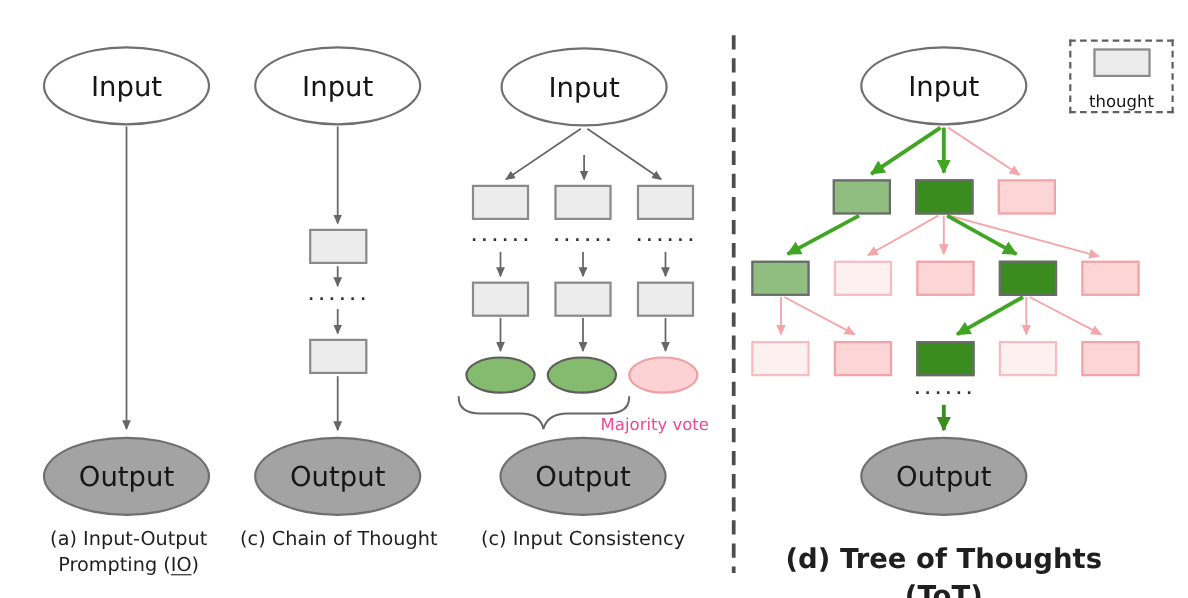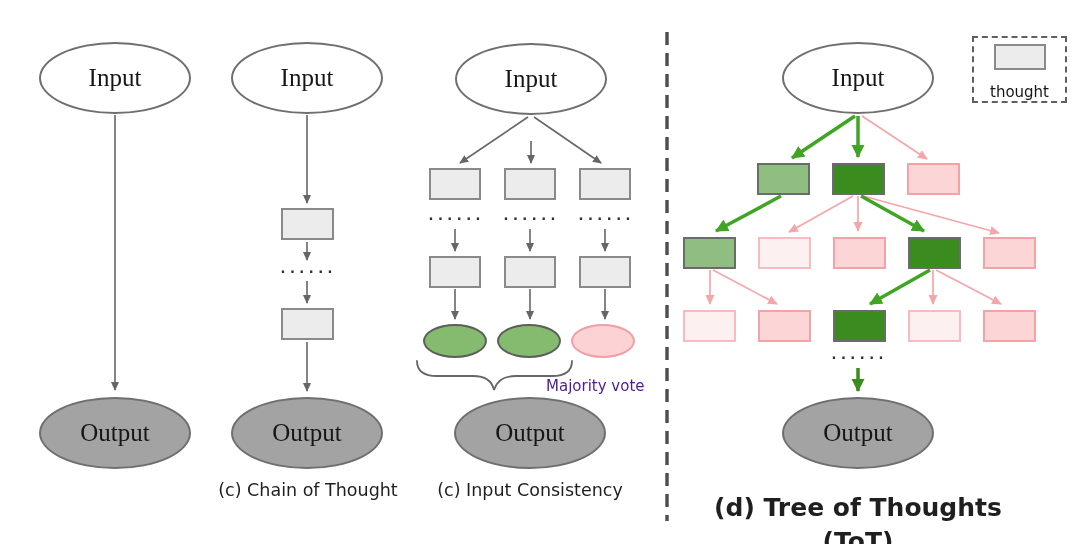--- a/index.html
+++ b/index.html
@@ -2,21 +2,21 @@
 <html><head>
 <meta charset="utf-8">
 <style>
   html,body{margin:0;padding:0;background:#ffffff;}
   body{width:1080px;height:544px;font-family:"DejaVu Sans",sans-serif;}
   .canvas{position:relative;width:1080px;height:544px;background:#ffffff;overflow:hidden;}
   svg.lines{position:absolute;left:0;top:0;width:1080px;height:544px;}
 
   .ellipse{position:absolute;width:152px;height:72px;border-radius:50%;
     border:2px solid #6f6f6f;background:#ffffff;box-sizing:border-box;
-    display:flex;align-items:center;justify-content:center;font-family:Liberation Serif, serif;}
+    display:flex;align-items:center;justify-content:center;}
   .ellipse.out{background:#a3a3a3;}
   .node-label{font-size:25px;color:#161616;}
 
   .gbox{position:absolute;width:53px;height:32px;background:#ececec;
     border:2px solid #8a8a8a;box-sizing:border-box;}
   .gbox.sc{width:52px;}
 
   .tot-row{position:absolute;display:flex;gap:22px;}
   .tbox{width:53px;height:32px;border:2px solid;box-sizing:border-box;}
   .tbox.green_light{background:#8fbe80;border-color:#6b6b6b;}
@@ -30,21 +30,21 @@
   .vote.pink{background:#fcd2d4;border-color:#ef9fa5;}
 
   .dots{position:absolute;transform:translateX(-50%);
     font-family:"DejaVu Sans Mono",monospace;font-weight:bold;
     font-size:14px;letter-spacing:1px;color:#2e2e2e;}
 
   .cap{position:absolute;text-align:center;font-size:17.5px;color:#1f1f1f;line-height:1.35;}
   .cap.capd{font-weight:bold;font-size:25px;}
   .u{text-decoration:underline;text-underline-offset:3px;}
 
-  .mvote{position:absolute;font-size:15px;color:#4c1d95;}
+  .mvote{position:absolute;font-size:15px;color:#ec4899;}
 
   .legend{position:absolute;left:972px;top:36px;width:95px;height:67px;
     border:2px dashed #5f5f5f;box-sizing:border-box;
     display:flex;flex-direction:column;align-items:center;background:#ffffff;}
   .legend-box{width:52px;height:30px;background:#ececec;border:2px solid #8a8a8a;
     margin-top:6px;box-sizing:border-box;}
   .legend-label{font-size:15px;color:#161616;margin-top:13px;}
 </style>
 </head>
 <body>
@@ -113,20 +113,24 @@
       <line x1="930" y1="270" x2="870" y2="304" marker-end="url(#ah-green)"></line>
     </g>
     <line x1="858" y1="368" x2="858" y2="391" stroke="#3a8c1e" stroke-width="3.5" marker-end="url(#ah-dgreen)"></line>
   </svg>
 
   <div class="ellipse" style="left:39px;top:42px">
     <span class="node-label">Input</span>
   </div>
   <div class="ellipse out" style="left:39px;top:397px">
     <span class="node-label">Output</span>
+  </div>
+  <div class="cap" style="left:22px;top:479px;width:190px">
+    <div>(a) Input-Output</div>
+    <div><span>Prompting (</span><span class="u">IO</span><span>)</span></div>
   </div>
 
   <div class="ellipse" style="left:231px;top:42px">
     <span class="node-label">Input</span>
   </div>
   <div class="gbox" style="left:281px;top:208px"></div>
   <div class="dots" style="left:307px;top:264px">······</div>
   <div class="gbox" style="left:281px;top:308px"></div>
   <div class="ellipse out" style="left:231px;top:397px">
     <span class="node-label">Output</span>

